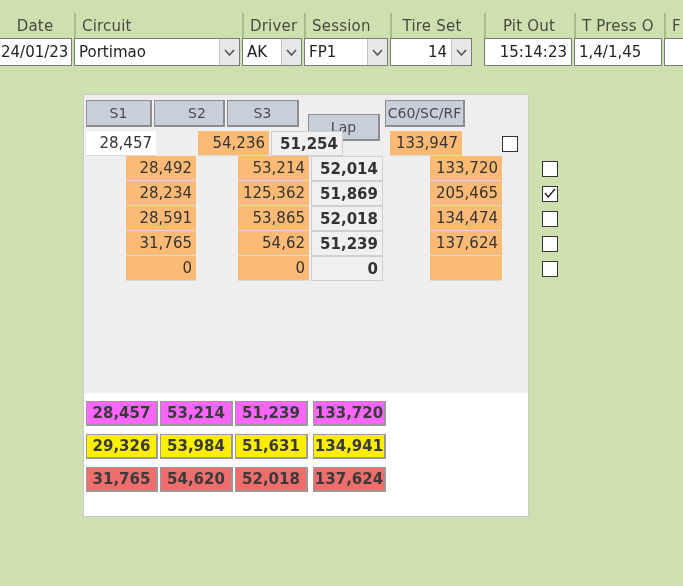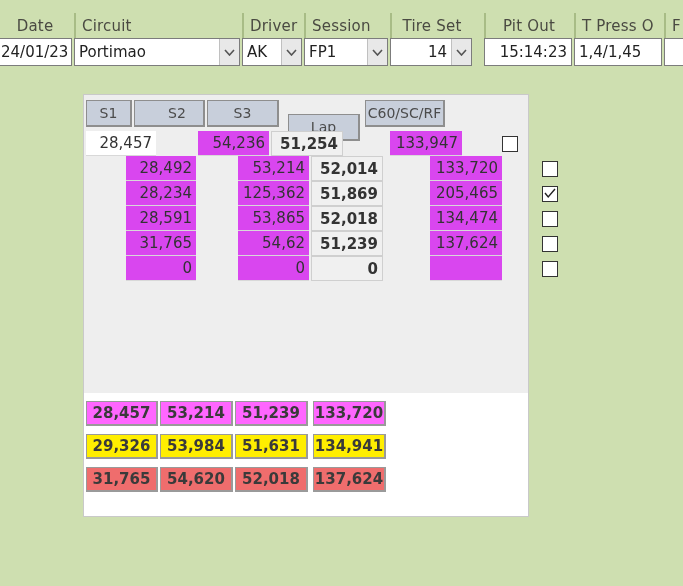--- a/index.html
+++ b/index.html
@@ -111,21 +111,21 @@
     border: 1px solid #8e8e8e;
     border-right-width: 2px;
     border-bottom-width: 2px;
     color: #4c4c4c;
     font-size: 14px;
     display: flex;
     align-items: center;
     justify-content: center;
     margin-left: 2px;
   }
-  #hc-s1  { width: 46px; }
+  #hc-s1  { width: 66px; }
   #hc-s2  { width: 71px; padding-left: 16px; }
   #hc-s3  { width: 72px; }
   #hc-gap { width: 5px; background: none; border: none; }
   #hc-lap { width: 72px; margin-top: 28px; }
   #hc-chk { width: 80px; margin-left: 5px; }
 
   
   #grid-rows {
     position: absolute;
     left: 0; top: 36px;
@@ -148,21 +148,21 @@
   }
   .c-s1  { width: 70px; margin-left: 2px; }
   .c-s2  { width: 71px; margin-left: 2px; }
   .c-s3  { width: 72px; margin-left: 2px; border: 1px solid #cfcfcf; }
   .c-gap { width: 5px; }
   .c-lap { width: 72px; margin-left: 2px; }
   .c-chk { width: 85px; margin-left: 5px;
            justify-content: flex-start; padding-left: 35px;
            border-bottom: none; }
 
-  .bg-green { background: #d946ef; color: #333333; margin-left: 42px; }
+  .bg-green { background: #fdba74; color: #333333; margin-left: 42px; }
   .bg-white { background: #ffffff; color: #333333; }
   .bg-grey  { background: #f0f0f0; color: #333333; font-weight: bold; }
 
   .chkbox {
     width: 16px; height: 16px;
     background: #ffffff;
     border: 1px solid #333333;
     display: flex;
     align-items: center;
     justify-content: center;

